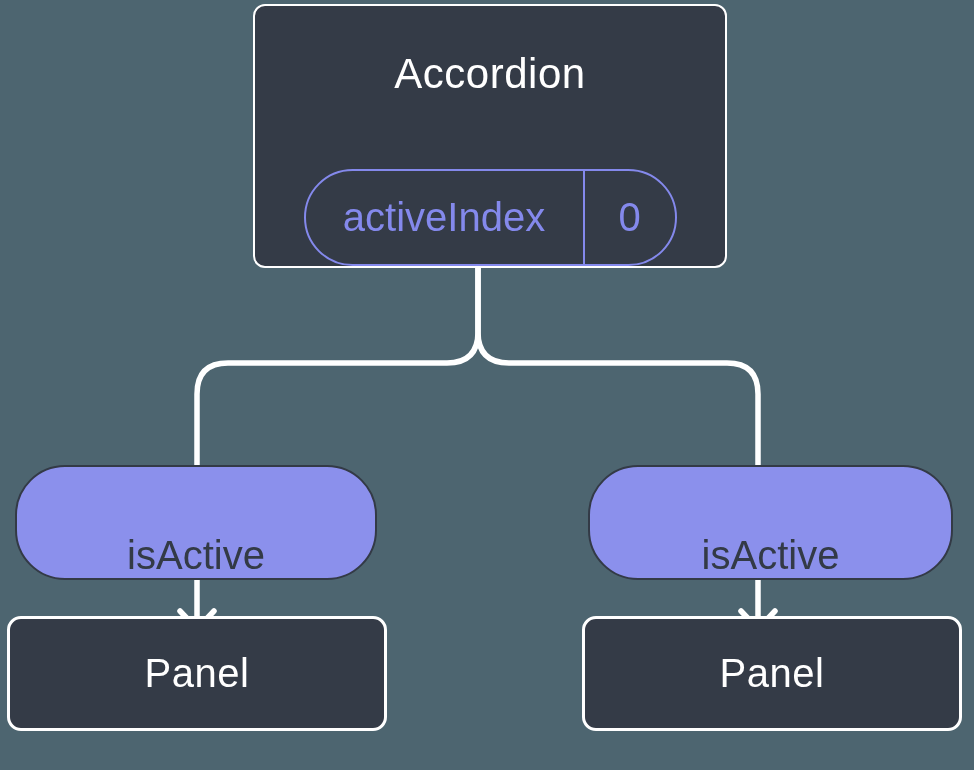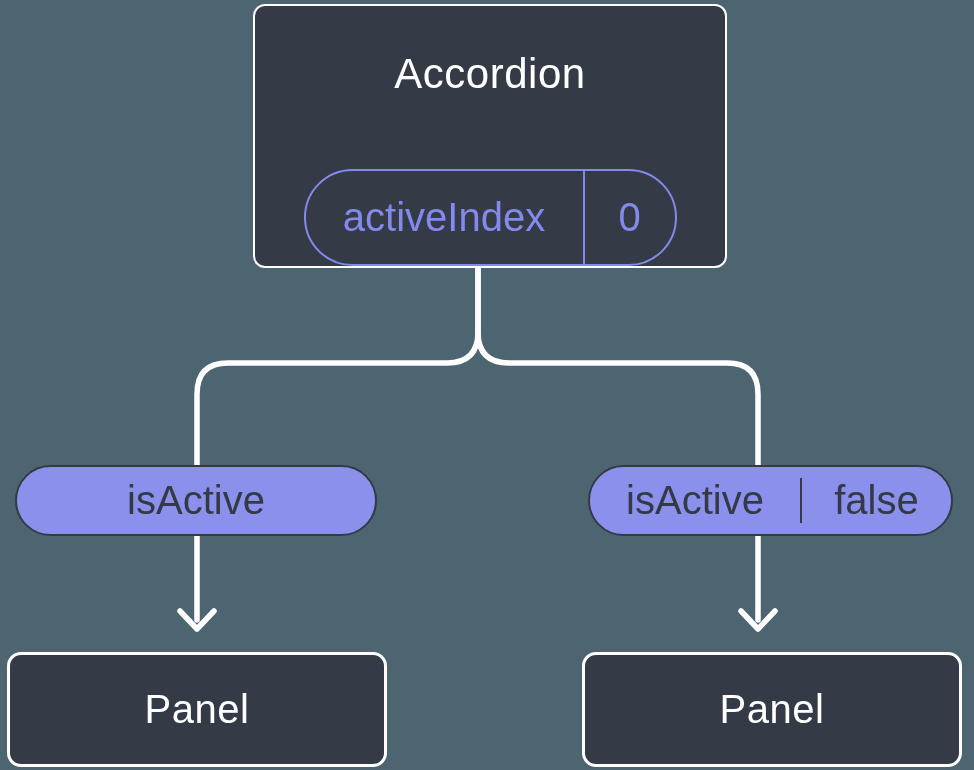--- a/index.html
+++ b/index.html
@@ -65,44 +65,44 @@
     display: flex; align-items: center; justify-content: center;
   }
   .prop-pill .pill-value {
     width: 92px;
     border-left: 2.5px solid var(--pill-outline);
     display: flex; align-items: center; justify-content: center;
   }
   .state-pill {
     position: absolute;
     top: 465px;
-    height: 71px;
+    height: 115px;
     background: var(--pill-fill);
     border: 2.5px solid var(--pill-text-dark);
     border-radius: 50px;
     display: flex;
-    align-items: center;
+    align-items: flex-end;
     color: var(--pill-text-dark);
     font-size: 40px;
     z-index: 1;
   }
   .state-pill .pill-name {
     flex: 1;
     display: flex; align-items: center; justify-content: center;
   }
   .state-pill .pill-value {
     border-left: 2.5px solid var(--pill-text-dark);
     display: flex; align-items: center; justify-content: center;
   }
   .state-pill.left { left: 15px; width: 362px; }
   .state-pill.left .pill-value { width: 145px; }
   .state-pill.right { left: 588px; width: 365px; }
   .state-pill.right .pill-value { width: 151px; }
   .panel-node {
-    top: 652px;
+    top: 616px;
     width: 380px; height: 115px;
     border-width: 3px;
     border-radius: 14px;
     display: flex; align-items: center; justify-content: center;
     color: var(--text-light);
     font-size: 40px;
     font-weight: 500;
     letter-spacing: 0.5px;
   }
   .panel-node.left { left: 7px; }
@@ -127,21 +127,20 @@
       <div class="pill-value">0</div>
     </div>
   </div>
 
   <div class="state-pill left">
     <div class="pill-name">isActive</div>
   </div>
 
   <div class="state-pill right">
     <div class="pill-name">isActive</div>
-    <div class="pill-value">false</div>
   </div>
 
   <div class="node panel-node left">
     <div>Panel</div>
   </div>
 
   <div class="node panel-node right">
     <div>Panel</div>
   </div>
 

